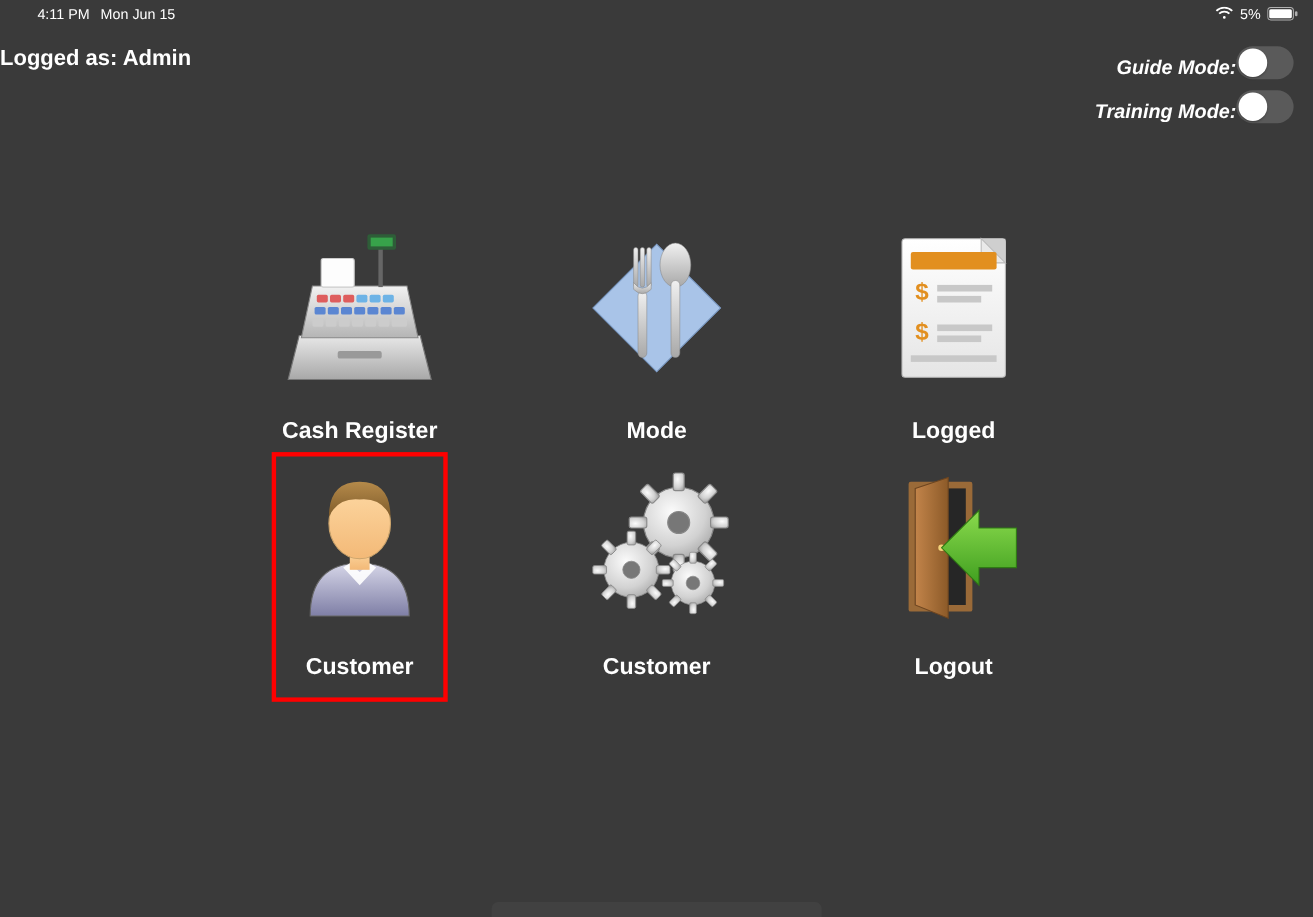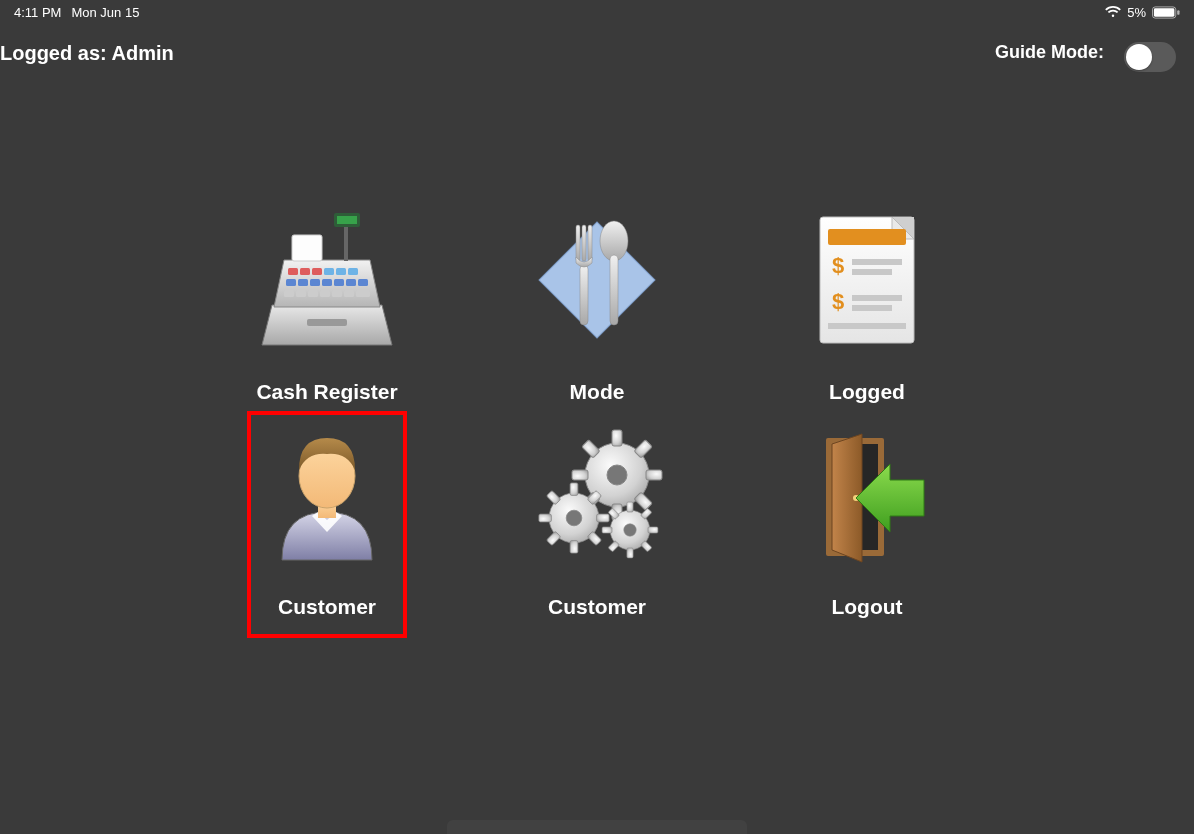--- a/index.html
+++ b/index.html
@@ -17,21 +17,21 @@
     position: absolute;
     top: 0; left: 0; right: 0;
     height: 24px;
     display: flex;
     align-items: center;
     padding: 0 14px;
     font-size: 13px;
     font-weight: 500;
     color: #fff;
   }
-  .status-left { display: flex; gap: 10px; }
+  .status-left { display: flex; gap: 10px; margin-left: 20px; }
   .status-right { margin-left: auto; display: flex; align-items: center; gap: 6px; }
   .wifi-icon, .battery-icon { display: inline-block; }
   .wifi-icon svg { width: 16px; height: 12px; }
   .battery-icon svg { width: 28px; height: 13px; }
 
   
   .header-row {
     position: absolute;
     top: 42px;
     left: 0; right: 0;
@@ -46,23 +46,24 @@
   .toggles {
     position: absolute;
     top: 42px;
     right: 18px;
     display: flex;
     flex-direction: column;
     gap: 10px;
   }
   .toggle-row {
     display: flex;
-    align-items: flex-start;
+    align-items: flex-end;
     justify-content: flex-end;
-    gap: 20px;
+    gap: 0;
+    font-style: italic;
   }
   .toggle-label {
     font-size: 18px;
     font-weight: 600;
     color: #fff;
   }
   .toggle {
     width: 52px; height: 30px;
     background: #5a5a5a;
     border-radius: 15px;
@@ -164,20 +165,24 @@
   </div>
 </div>
 
 <div class="header-row">
   <div class="logged-as">Logged as: Admin</div>
 </div>
 
 <div class="toggles">
   <div class="toggle-row">
     <span class="toggle-label">Guide Mode:</span>
+    <div class="toggle"></div>
+  </div>
+  <div class="toggle-row">
+    <span class="toggle-label">Training Mode:</span>
     <div class="toggle"></div>
   </div>
 </div>
 
 <div class="menu-grid">
 
   <div class="menu-item">
     <div class="menu-icon-wrap">
       <svg width="150" height="150" viewBox="0 0 150 150">
         <defs>

